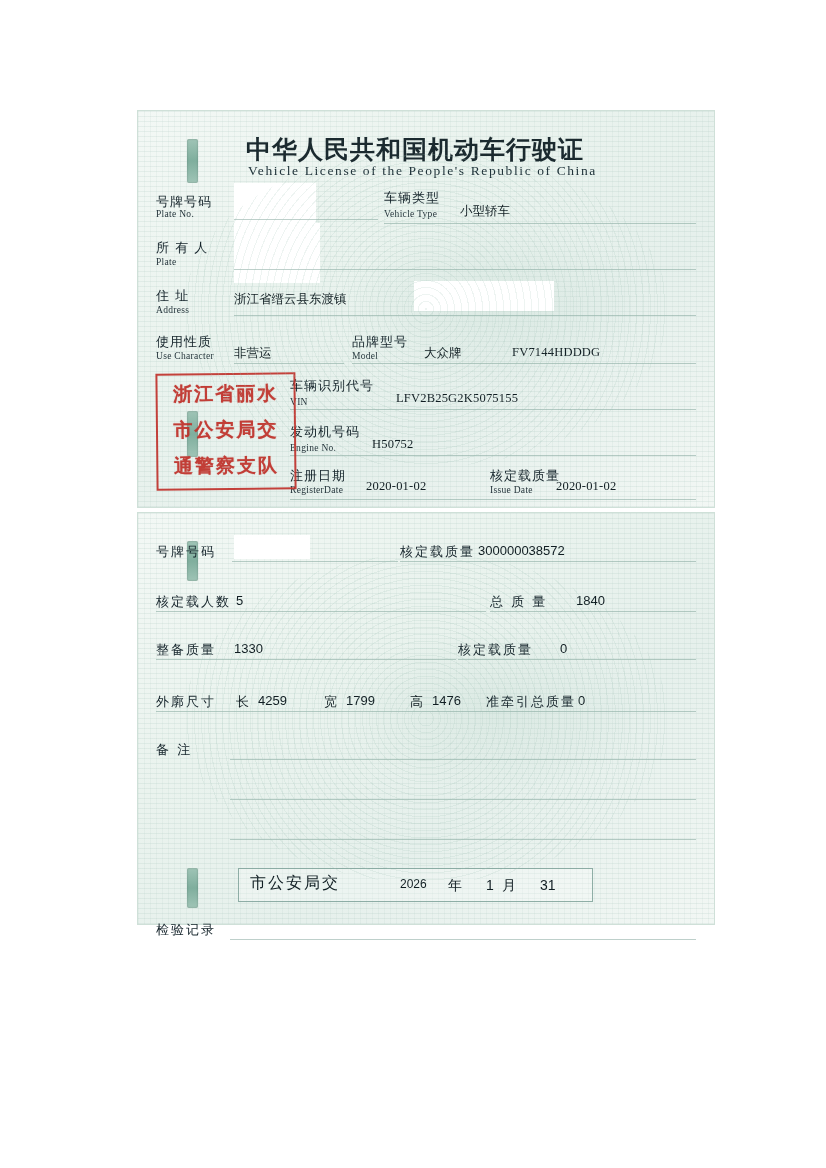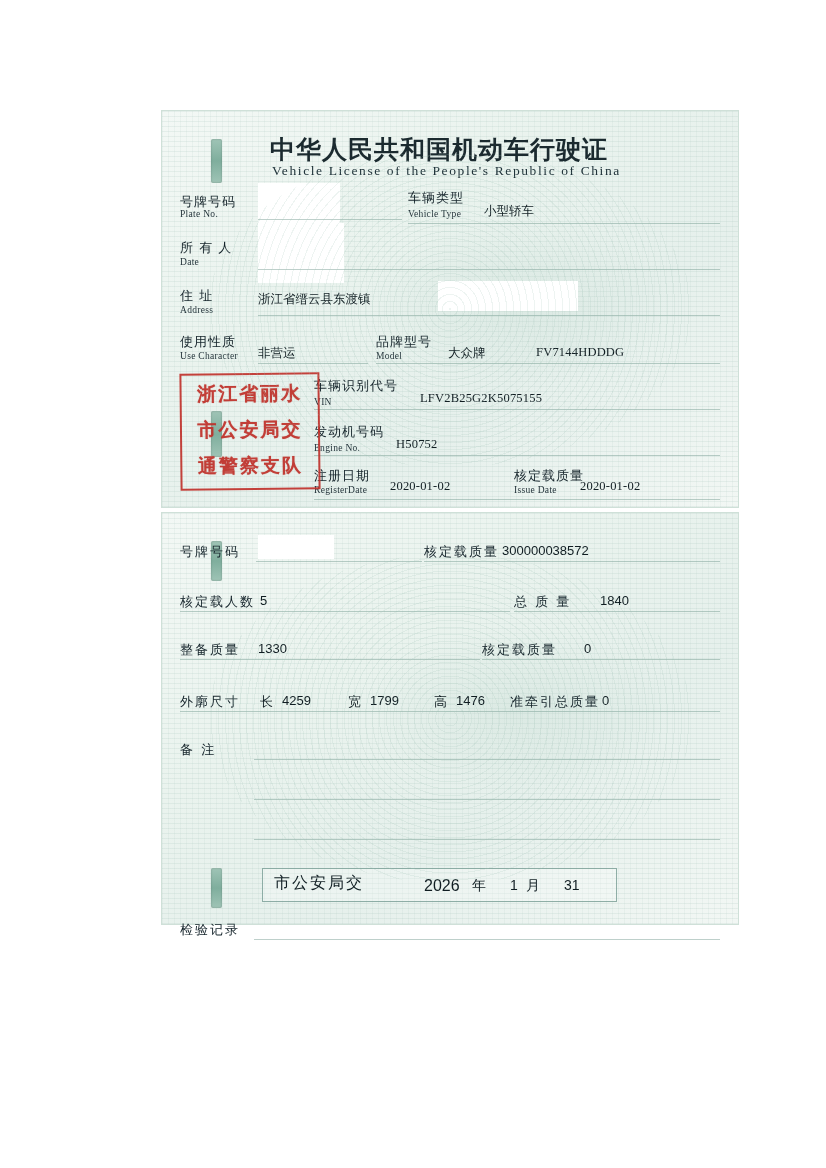--- a/index.html
+++ b/index.html
@@ -15,21 +15,20 @@
     overflow: hidden;
   }
 
   
   .doc {
     position: absolute;
     left: 137px;
     top: 110px;
     width: 536px;
     height: 815px;
-    margin-left: 24px;
   }
 
   .card {
     position: absolute;
     left: 0;
     width: 578px;
     background:
       radial-gradient(ellipse 220px 120px at 62% 48%, rgba(190,215,205,0.30), rgba(190,215,205,0) 70%),
       repeating-linear-gradient(0deg, rgba(150,185,175,0.16) 0px, rgba(150,185,175,0.16) 1px, rgba(255,255,255,0) 1px, rgba(255,255,255,0) 5px),
       repeating-linear-gradient(90deg, rgba(150,185,175,0.10) 0px, rgba(150,185,175,0.10) 1px, rgba(255,255,255,0) 1px, rgba(255,255,255,0) 6px),
@@ -217,21 +216,21 @@
     <div class="val" style="left:94px; top:84px;"></div>
     <div class="redact" style="left:96px; top:72px; width:82px; height:40px;"></div>
     <div class="rule" style="left:96px; top:108px; width:144px;"></div>
 
     <div class="lbl-cn" style="left:246px; top:78px;">车辆类型</div>
     <div class="lbl-en" style="left:246px; top:98px;">Vehicle Type</div>
     <div class="val" style="left:322px; top:92px;">小型轿车</div>
     <div class="rule" style="left:246px; top:112px; width:312px;"></div>
 
     <div class="lbl-cn" style="left:18px; top:128px;">所 有 人</div>
-    <div class="lbl-en" style="left:18px; top:146px;">Date</div>
+    <div class="lbl-en" style="left:18px; top:146px;">Plate</div>
     <div class="val" style="left:102px; top:132px;"></div>
     <div class="redact" style="left:96px; top:112px; width:86px; height:60px;"></div>
     <div class="rule" style="left:96px; top:158px; width:462px;"></div>
 
     <div class="lbl-cn" style="left:18px; top:176px;">住    址</div>
     <div class="lbl-en" style="left:18px; top:194px;">Address</div>
     <div class="val" style="left:96px; top:180px;">浙江省缙云县东渡镇</div>
     <div class="redact" style="left:276px; top:170px; width:140px; height:30px;"></div>
     <div class="rule" style="left:96px; top:204px; width:462px;"></div>
 
@@ -315,21 +314,21 @@
     <div class="rule" style="left:348px; top:198px; width:210px;"></div>
 
     <div class="b-lbl" style="left:18px; top:228px;">备    注</div>
     <div class="b-val" style="left:96px; top:228px;"></div>
     <div class="rule" style="left:92px; top:246px; width:466px;"></div>
     <div class="rule" style="left:92px; top:286px; width:466px;"></div>
     <div class="rule" style="left:92px; top:326px; width:466px;"></div>
 
     <div class="inspect-box"></div>
     <div class="inspect-title">市公安局交</div>
-    <div class="b-val" style="left:262px; top:364px; font-size:16px;">2026</div>
+    <div class="b-val" style="left:262px; top:364px; font-size:12px;">2026</div>
     <div class="b-val" style="left:310px; top:364px; font-size:14px;">年</div>
     <div class="b-val" style="left:348px; top:364px; font-size:14px;">1</div>
     <div class="b-val" style="left:364px; top:364px; font-size:14px;">月</div>
     <div class="b-val" style="left:402px; top:364px; font-size:14px;">31</div>
 
     <div class="b-lbl" style="left:18px; top:408px;">检验记录</div>
     <div class="b-val" style="left:96px; top:408px;"></div>
     <div class="rule" style="left:92px; top:426px; width:466px;"></div>
   </div>
 

